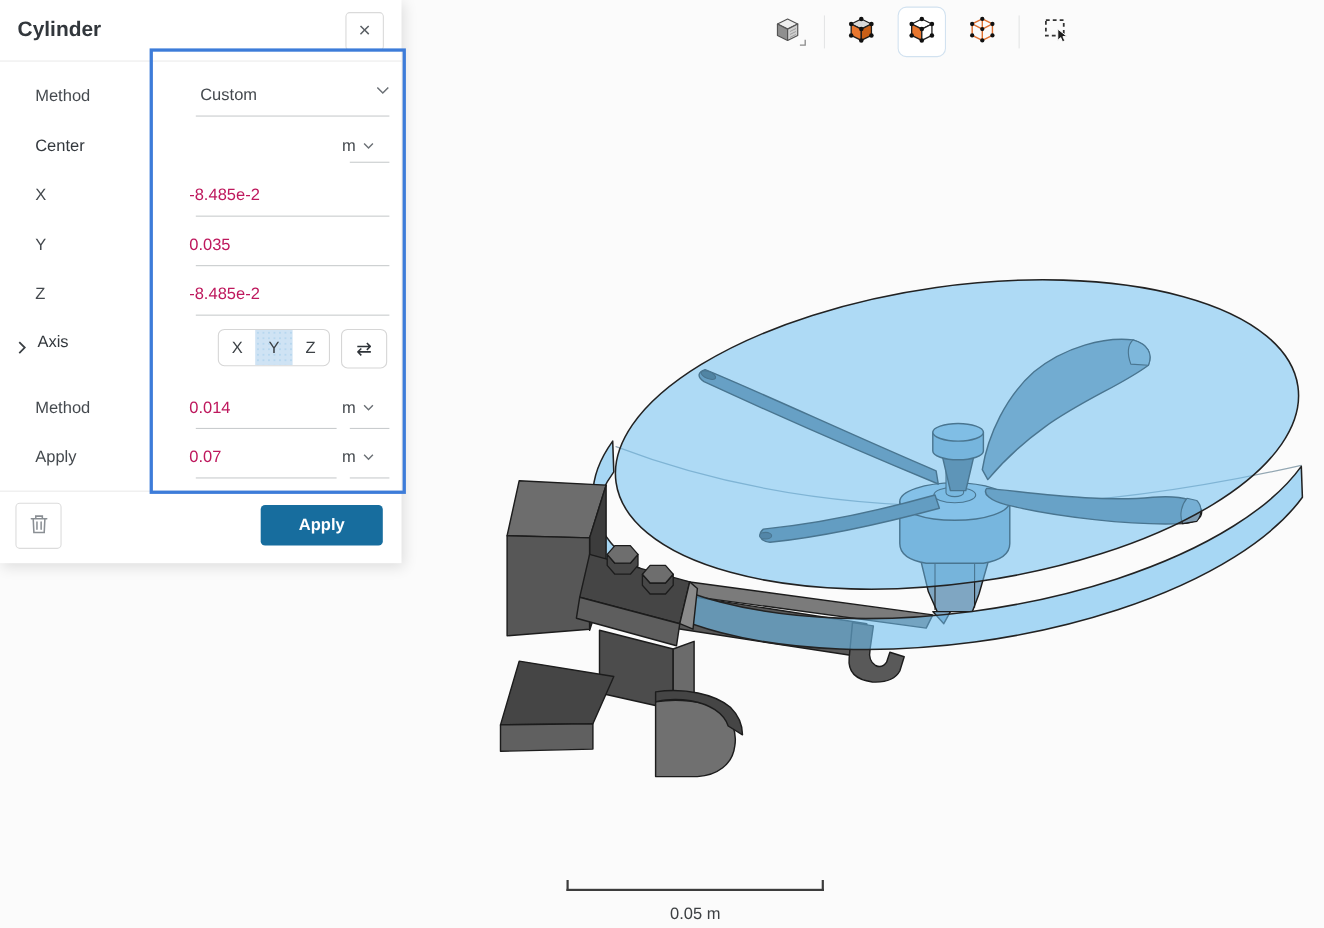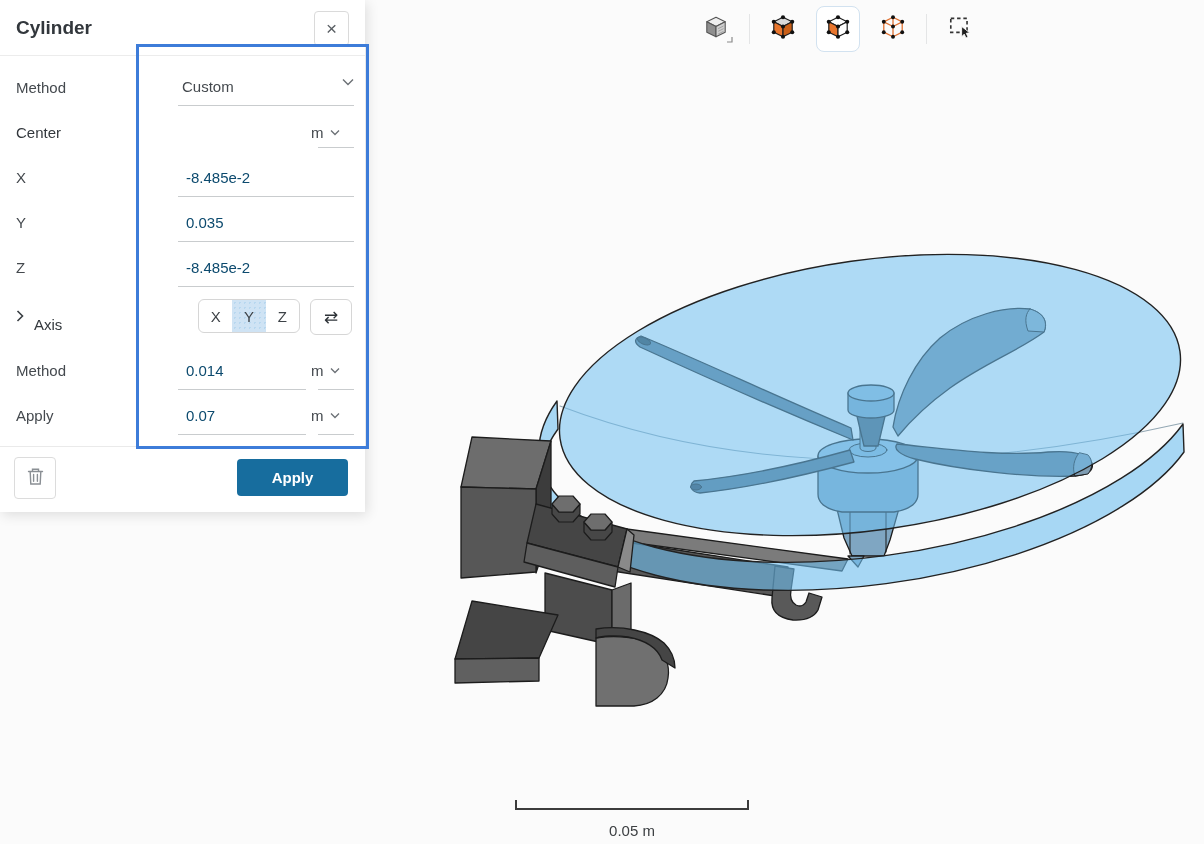--- a/index.html
+++ b/index.html
@@ -49,23 +49,23 @@
   }
   .panel-title{
     position:absolute;left:16px;top:17px;font-size:19px;font-weight:600;color:#32373c;
   }
   .close-btn{
     position:absolute;right:16px;top:11px;width:33px;height:33px;
     border:1px solid #dadada;border-radius:4px;background:#fff;
     display:flex;align-items:center;justify-content:center;
     font-size:19px;color:#5a5f64;cursor:pointer;line-height:1;
   }
-  .row-label{position:absolute;left:16px;}
+  .row-label{position:absolute;left:32px;}
   .row-label.bold{font-weight:400;color:#33383d;}
-  .field-value{position:absolute;left:186px;color:#0c4a6e;cursor:text;}
+  .field-value{position:absolute;left:172px;color:#be185d;cursor:text;}
   .underline{position:absolute;height:1px;background:#c9ccce;}
   .unit-select{
     position:absolute;left:311px;width:44px;display:flex;align-items:center;gap:6px;
     color:#44494e;cursor:pointer;
   }
   .select-chevron{flex:0 0 auto;}
   .method-select{
     position:absolute;left:182px;width:172px;display:flex;
     justify-content:space-between;cursor:pointer;
   }
@@ -329,21 +329,21 @@
   <div class="field-value" style="top:214px;">0.035</div>
   <div class="underline" style="left:178px;top:241px;width:176px;"></div>
 
   <div class="row-label" style="top:259px;">Z</div>
   <div class="field-value" style="top:259px;">-8.485e-2</div>
   <div class="underline" style="left:178px;top:286px;width:176px;"></div>
 
   <svg class="axis-chevron" width="8" height="12" viewBox="0 0 8 12">
       <polyline points="1.5,1 6.5,6 1.5,11" fill="none" stroke="#3a3f44" stroke-width="1.6"></polyline>
     </svg>
-  <div class="row-label bold" style="left:34px;top:316px;text-align:center;">Axis</div>
+  <div class="row-label bold" style="left:34px;top:302px;text-align:center;">Axis</div>
   <div class="segmented">
     <div class="seg-cell">X</div>
     <div class="seg-cell selected">Y</div>
     <div class="seg-cell">Z</div>
   </div>
   <div class="swap-btn">
     <span>⇄</span>
   </div>
 
   <div class="row-label" style="top:362px;">Method</div>

